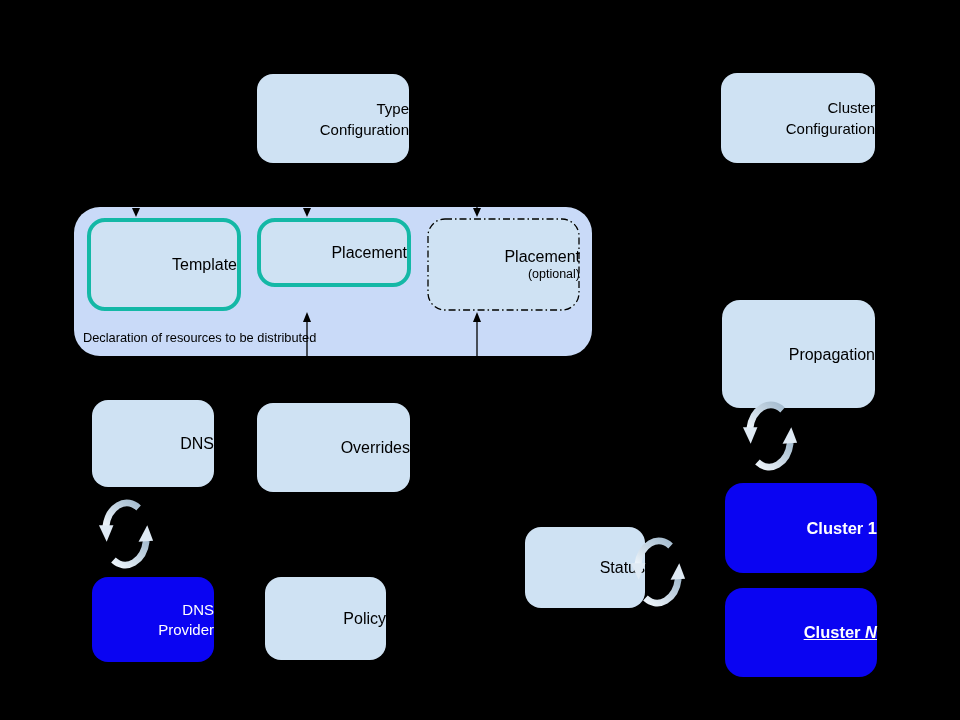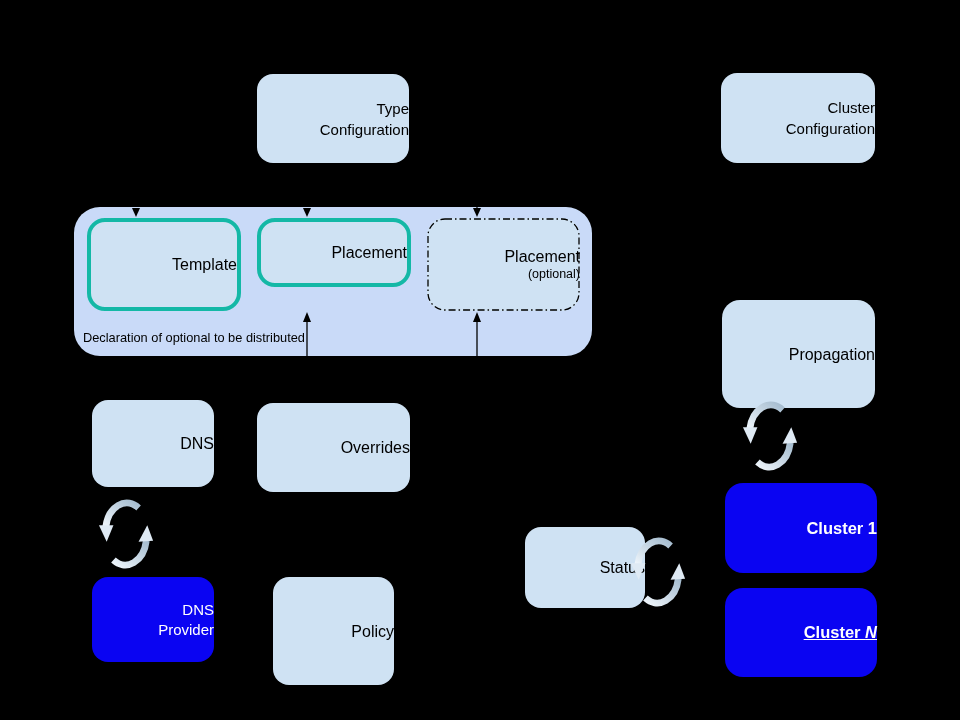--- a/index.html
+++ b/index.html
@@ -46,21 +46,21 @@
   <span>Type</span>
   <span>Configuration</span>
 </div>
 
 <div class="box light r16 fs15" style="left:694px;top:73px;width:154px;height:90px;">
   <span>Cluster</span>
   <span>Configuration</span>
 </div>
 
 <div class="box container-box" style="left:47px;top:207px;width:518px;height:149px;">
-  <span class="caption">Declaration of optional to be distributed</span>
+  <span class="caption">Declaration of resources to be distributed</span>
 </div>
 
 <div class="box light inner fs16" style="left:60px;top:218px;width:154px;height:93px;">
   <span>Template</span>
 </div>
 
 <div class="box light inner fs16" style="left:230px;top:218px;width:154px;height:69px;">
   <span>Placement</span>
 </div>
 
@@ -78,21 +78,21 @@
 
 <div class="box light r16 fs16" style="left:230px;top:403px;width:153px;height:89px;">
   <span>Overrides</span>
 </div>
 
 <div class="box blue r16 fs15" style="left:65px;top:577px;width:122px;height:85px;line-height:20px;">
   <span>DNS</span>
   <span>Provider</span>
 </div>
 
-<div class="box light r16 fs16" style="left:246px;top:577px;width:121px;height:108px;">
+<div class="box light r16 fs16" style="left:238px;top:577px;width:121px;height:83px;">
   <span>Policy</span>
 </div>
 
 <div class="box light r16 fs16" style="left:498px;top:527px;width:120px;height:81px;">
   <span>Status</span>
 </div>
 
 <div class="box light r18 fs16" style="left:695px;top:300px;width:153px;height:108px;">
   <span>Propagation</span>
 </div>

